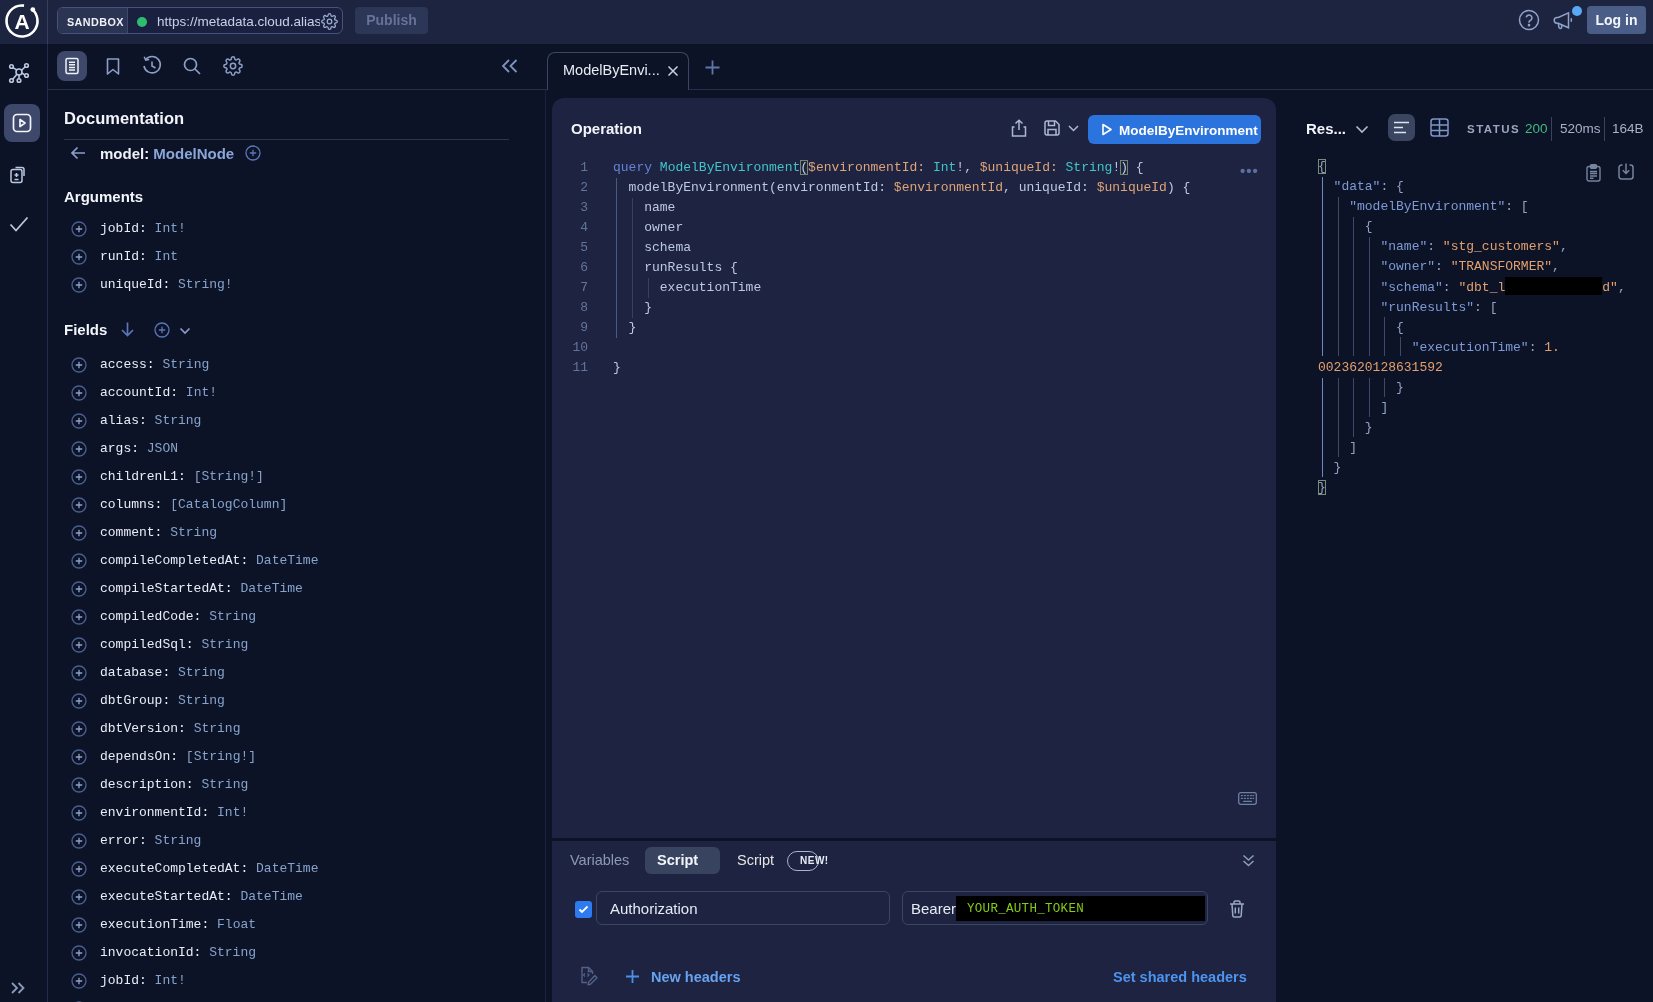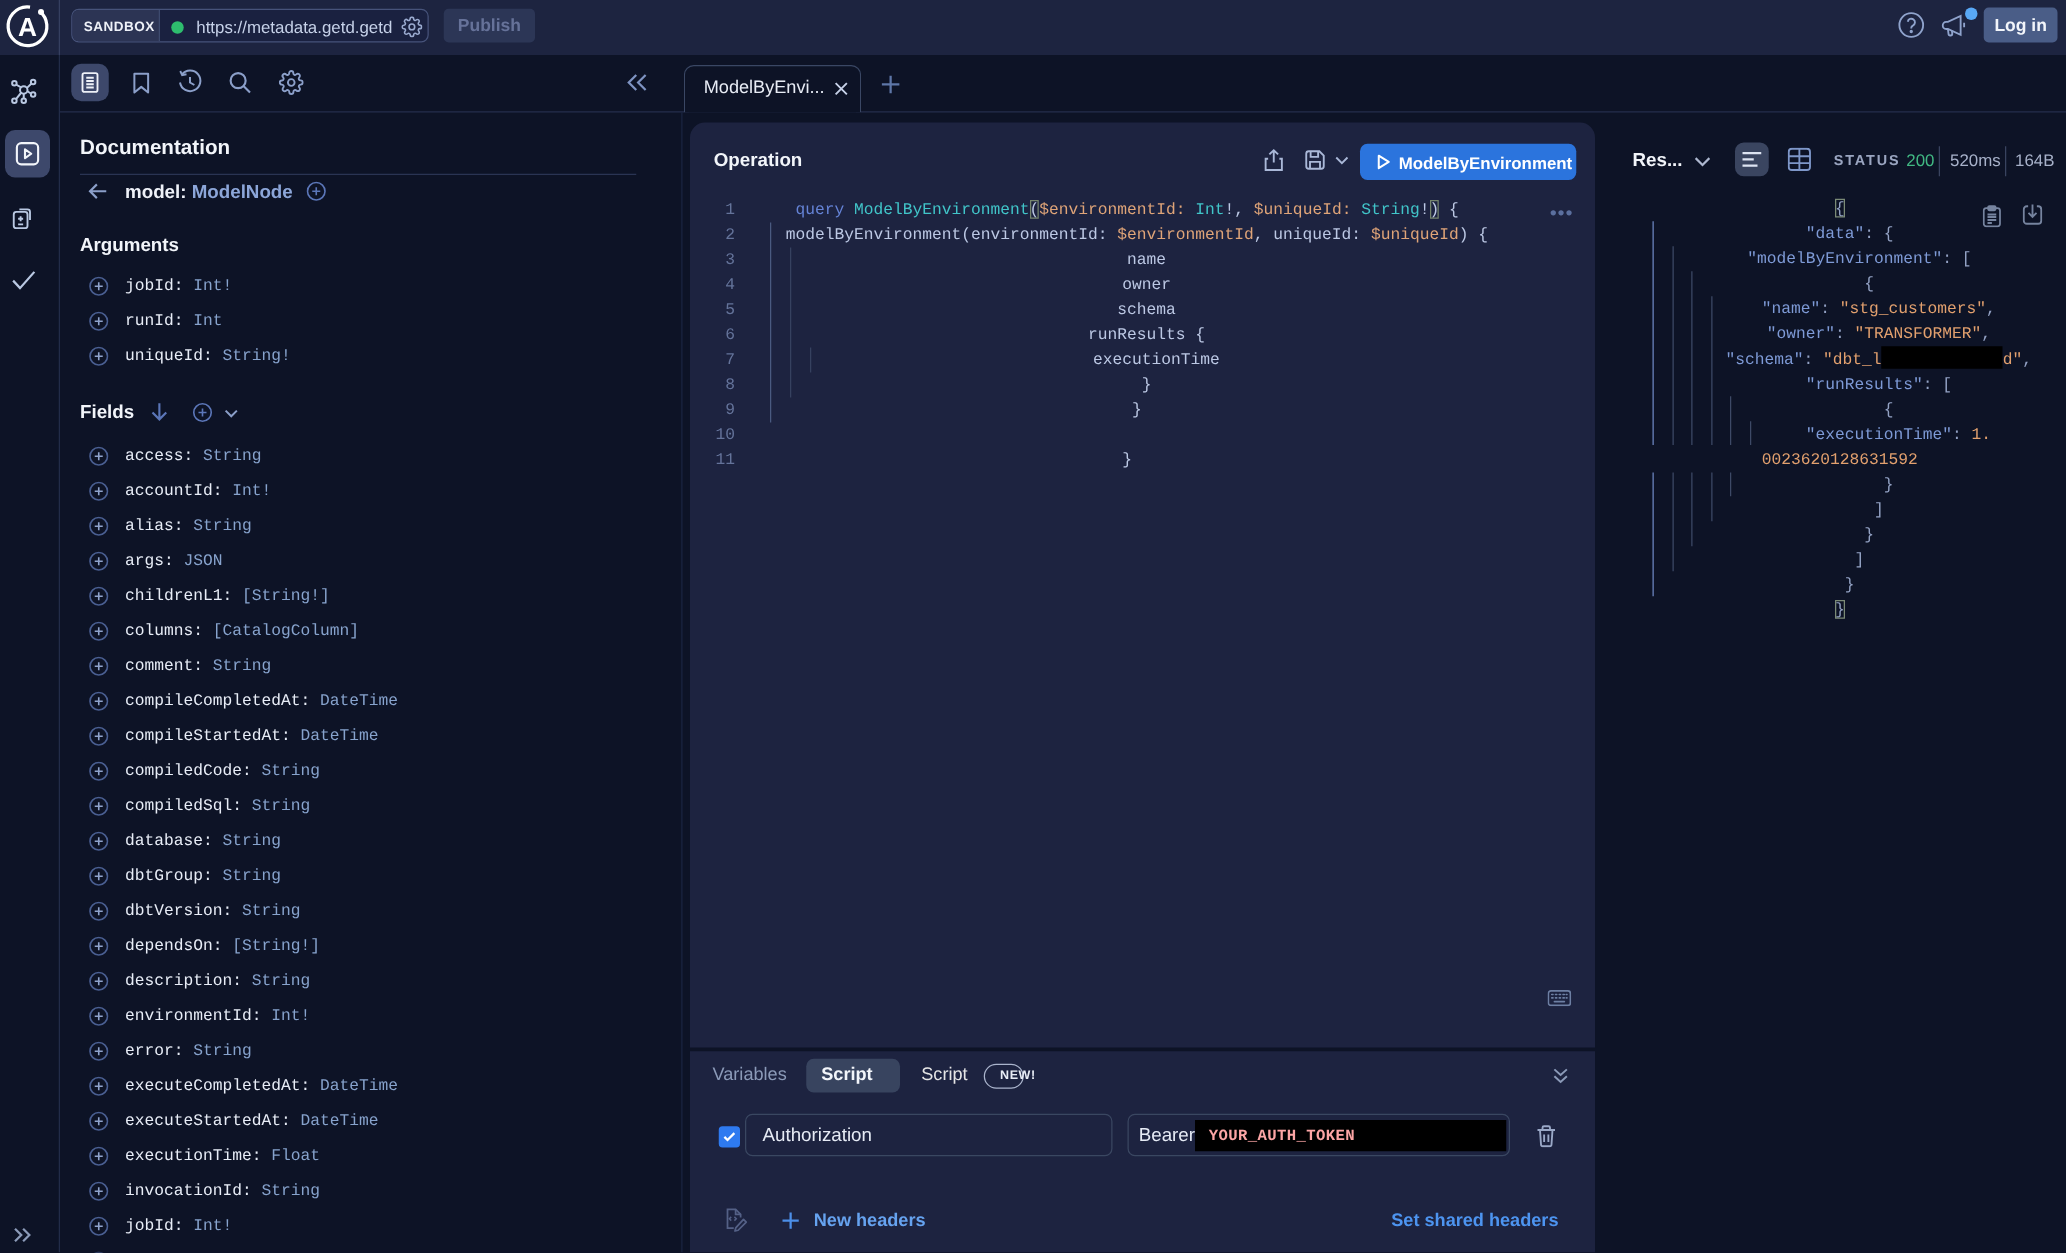--- a/index.html
+++ b/index.html
@@ -1,39 +1,39 @@
 <!DOCTYPE html>
 <html><head>
 <meta charset="utf-8">
 <style>
   * { margin:0; padding:0; box-sizing:border-box; }
   html,body { width:1653px; height:1002px; overflow:hidden; }
   body { background:#0d1326; font-family:"Liberation Sans", sans-serif; position:relative; }
   .abs { position:absolute; }
   .mono { font-family:"Liberation Mono", monospace; }
   svg { display:block; }
-  pre { font-family:"Liberation Mono", monospace;text-align:center; }
+  pre { font-family:"Liberation Mono", monospace; }
 </style>
 </head>
 <body>
 
 <div class="abs" id="topbar" style="left:0;top:0;width:1653px;height:44px;background:#1d2440;"></div>
 
 <svg class="abs" style="left:4px;top:3px" width="36" height="36" viewBox="0 0 36 36">
   <circle cx="18" cy="18" r="15.5" fill="none" stroke="#ffffff" stroke-width="2.6" stroke-dasharray="88 9.4" transform="rotate(-50 18 18)"></circle>
   <circle cx="28.8" cy="6.6" r="2.4" fill="#ffffff"></circle>
   <text x="18" y="25.5" font-size="21" font-weight="bold" fill="#ffffff" text-anchor="middle" font-family="Liberation Sans, sans-serif">A</text>
 </svg>
 <div class="abs" style="left:47px;top:0;width:1px;height:44px;background:#353f60;"></div>
 
 <div class="abs" style="left:57px;top:7px;width:286px;height:27px;border:1px solid #47537a;border-radius:6px;background:#1a2140;overflow:hidden;">
   <div class="abs" style="left:0;top:0;width:70px;height:27px;background:#2c3454;border-right:1px solid #3d4a6e;"></div>
   <div class="abs" style="left:9px;top:8px;width:60px;font-size:10.8px;font-weight:bold;letter-spacing:0.4px;color:#eef1f8;">SANDBOX</div>
   <div class="abs" style="left:79px;top:8.5px;width:10px;height:10px;border-radius:50%;background:#2ebd6e;"></div>
-  <div class="abs" style="left:99px;top:6px;width:163px;height:18px;font-size:13.5px;color:#c6d1e8;white-space:nowrap;overflow:hidden;">https://metadata.getd.getd</div>
+  <div class="abs" style="left:99px;top:6px;width:163px;height:18px;font-size:13.5px;color:#c6d1e8;white-space:nowrap;overflow:hidden;">https://metadata.cloud.alias</div>
   <svg class="abs" style="left:263px;top:5px" width="17" height="17" viewBox="0 0 24 24" fill="none" stroke="#9aaacf" stroke-width="1.8">
     <circle cx="12" cy="12" r="3.2"></circle>
     <path d="M19.4 15a1.65 1.65 0 0 0 .33 1.82l.06.06a2 2 0 1 1-2.83 2.83l-.06-.06a1.65 1.65 0 0 0-1.82-.33 1.65 1.65 0 0 0-1 1.51V21a2 2 0 1 1-4 0v-.09A1.65 1.65 0 0 0 9 19.4a1.65 1.65 0 0 0-1.82.33l-.06.06a2 2 0 1 1-2.83-2.83l.06-.06a1.65 1.65 0 0 0 .33-1.82 1.65 1.65 0 0 0-1.51-1H3a2 2 0 1 1 0-4h.09A1.65 1.65 0 0 0 4.6 9a1.65 1.65 0 0 0-.33-1.82l-.06-.06a2 2 0 1 1 2.83-2.83l.06.06a1.65 1.65 0 0 0 1.82.33H9a1.65 1.65 0 0 0 1-1.51V3a2 2 0 1 1 4 0v.09a1.65 1.65 0 0 0 1 1.51 1.65 1.65 0 0 0 1.82-.33l.06-.06a2 2 0 1 1 2.83 2.83l-.06.06a1.65 1.65 0 0 0-.33 1.82V9a1.65 1.65 0 0 0 1.51 1H21a2 2 0 1 1 0 4h-.09a1.65 1.65 0 0 0-1.51 1z"></path>
   </svg>
 </div>
 
 <div class="abs" style="left:355px;top:7px;width:73px;height:27px;background:#2c3656;border-radius:4px;color:#667299;font-weight:bold;font-size:14px;text-align:center;line-height:27px;">Publish</div>
 
 <svg class="abs" style="left:1518px;top:9px" width="22" height="22" viewBox="0 0 22 22" fill="none" stroke="#8fa3cc" stroke-width="1.5">
   <circle cx="11" cy="11" r="9.5"></circle>
@@ -333,21 +333,21 @@
 
 <div class="abs" style="left:575px;top:901px;width:17px;height:17px;background:#2e7af0;border-radius:3px;"></div>
 <svg class="abs" style="left:578px;top:905px" width="11" height="9" viewBox="0 0 11 9" fill="none" stroke="#ffffff" stroke-width="1.8">
   <path d="M1.5 4.5 L4 7 L9.5 1.5"></path>
 </svg>
 <div class="abs" style="left:596px;top:891px;width:294px;height:34px;border:1px solid #3a4761;border-radius:6px;"></div>
 <div class="abs" style="left:610px;top:900px;font-size:15px;color:#e6ebf5;">Authorization</div>
 <div class="abs" style="left:902px;top:891px;width:306px;height:34px;border:1px solid #3a4761;border-radius:6px;"></div>
 <div class="abs" style="left:911px;top:900px;font-size:15px;color:#e6ebf5;">Bearer</div>
 <div class="abs" style="left:956px;top:896px;width:249px;height:25px;background:#000000;"></div>
-<div class="abs mono" style="left:967px;top:902px;font-size:12.5px;font-weight:bold;color:#fca5a5;letter-spacing:0.3px;">YOUR_AUTH_TOKEN</div>
+<div class="abs mono" style="left:967px;top:902px;font-size:12.5px;font-weight:normal;color:#84cc16;letter-spacing:0.3px;">YOUR_AUTH_TOKEN</div>
 <svg class="abs" style="left:1229px;top:900px" width="16" height="18" viewBox="0 0 16 18" fill="none" stroke="#9aa8c7" stroke-width="1.5">
   <path d="M1 4 L15 4 M5 4 L5 2.2 A1.2 1.2 0 0 1 6.2 1 L9.8 1 A1.2 1.2 0 0 1 11 2.2 L11 4 M3 4 L3.8 15.6 A1.5 1.5 0 0 0 5.3 17 L10.7 17 A1.5 1.5 0 0 0 12.2 15.6 L13 4"></path>
   <path d="M6.3 7.5 L6.3 13.5 M9.7 7.5 L9.7 13.5"></path>
 </svg>
 
 <svg class="abs" style="left:579px;top:966px" width="20" height="20" viewBox="0 0 20 20" fill="none" stroke="#546086" stroke-width="1.4">
   <path d="M13.5 8 L13.5 5.5 L9.5 1.5 L3 1.5 L3 16.5 L8 16.5"></path>
   <path d="M9.5 1.5 L9.5 5.5 L13.5 5.5"></path>
   <path d="M6 7.5 L4.5 9 L6 10.5 M8.5 7.5 L10 9 L8.5 10.5" stroke-width="1.2"></path>
   <path d="M15.8 9.5 L18 11.7 L11.5 18.2 L9 18.8 L9.6 16.3 Z" stroke-linejoin="round"></path>

